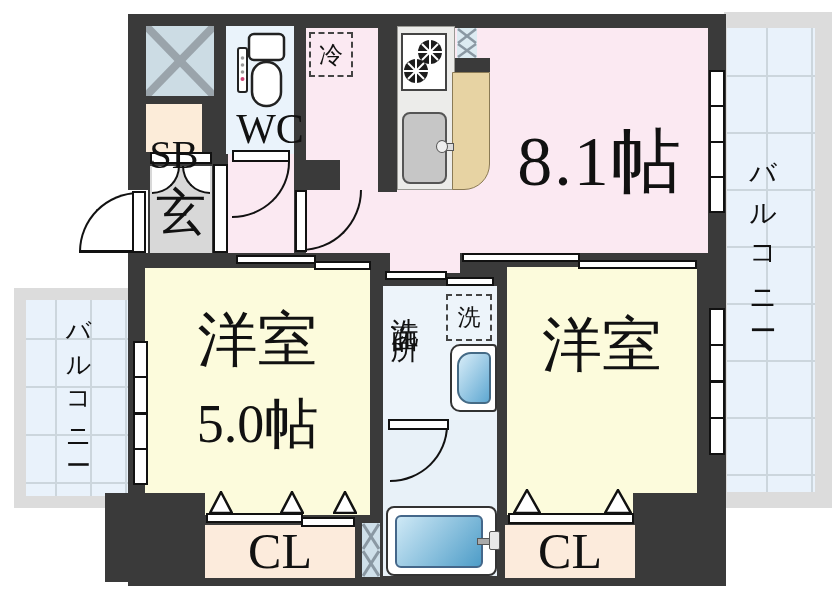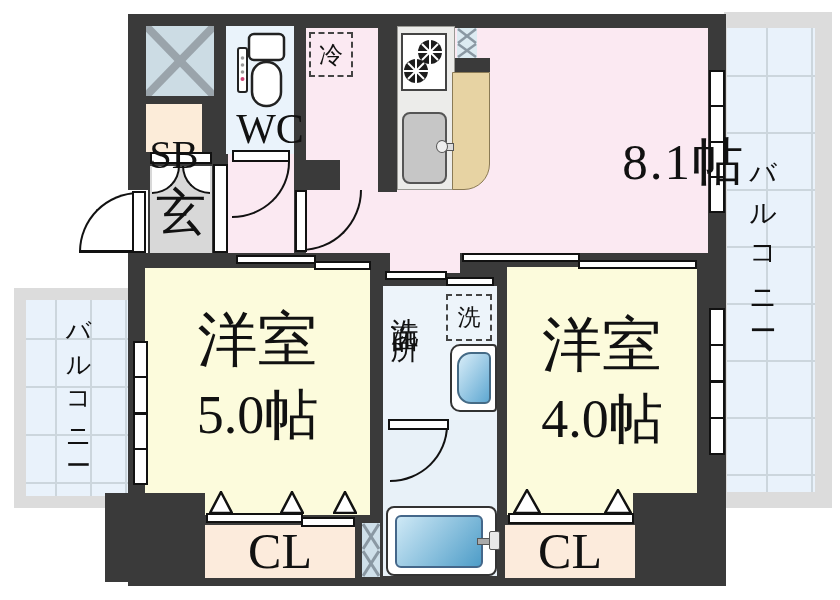--- a/index.html
+++ b/index.html
@@ -92,23 +92,23 @@
   #basin{left:450px;top:344px;width:47px;height:68px;background:#fff;border:2px solid #333;border-radius:10px 4px 4px 10px;z-index:4;box-sizing:border-box;}
   #basin-bowl{left:457px;top:352px;width:34px;height:52px;background:linear-gradient(125deg,#d8edf8,#5fa8d2);border:2px solid #456b86;border-radius:14px 6px 6px 14px;z-index:5;box-sizing:border-box;}
   #tub{left:386px;top:506px;width:111px;height:70px;background:#fff;border:2px solid #333;border-radius:8px;z-index:5;box-sizing:border-box;}
   #tub-in{left:395px;top:515px;width:88px;height:53px;background:linear-gradient(130deg,#cfe9f6,#4e9dc8);border:2px solid #44678a;border-radius:6px;z-index:6;box-sizing:border-box;}
   #tub-stem{left:477px;top:538px;width:16px;height:5px;background:#aaa;border:1px solid #555;z-index:7;}
   #tub-knob{left:489px;top:531px;width:9px;height:17px;background:#e8e8e8;border:1.5px solid #555;border-radius:2px;z-index:7;}
   #wpart{left:213px;top:164px;width:15px;height:89px;background:#fff;border:2px solid #111;z-index:5;box-sizing:border-box;}
   
   .lbl{position:absolute;z-index:8;text-align:center;white-space:nowrap;}
   #t-ldk{left:455px;top:70px;width:290px;font-size:62px;line-height:64px;}
-  #t-ldk-s{left:455px;top:132px;width:290px;font-size:51px;line-height:60px;letter-spacing:2px;text-align:right;}
+  #t-ldk-s{left:455px;top:132px;width:290px;font-size:70px;line-height:60px;letter-spacing:2px;}
   #t-bl{left:145px;top:305px;width:225px;font-size:60px;line-height:70px;}
-  #t-bl-s{left:145px;top:383px;width:225px;font-size:54px;line-height:64px;}
+  #t-bl-s{left:145px;top:392px;width:225px;font-size:54px;line-height:64px;}
   #t-br{left:507px;top:310px;width:190px;font-size:60px;line-height:70px;}
   #t-br-s{left:507px;top:387px;width:190px;font-size:54px;line-height:64px;}
   #t-wc{left:226px;top:106px;width:88px;font-size:42px;line-height:46px;text-align:center;}
   #t-sb{left:146px;top:106px;width:56px;font-size:40px;line-height:46px;margin-top:26px;}
   #t-gk{left:150px;top:184px;width:62px;font-size:50px;line-height:56px;}
   #t-cll{left:205px;top:524px;width:150px;font-size:50px;line-height:54px;}
   #t-clr{left:505px;top:524px;width:130px;font-size:50px;line-height:54px;}
   #t-bath{left:383px;top:450px;width:114px;font-size:30px;line-height:33px;}
   #t-wash{left:389px;top:296px;font-size:28px;line-height:30px;writing-mode:vertical-rl;letter-spacing:8px;}
   #t-fr{font-size:24px;line-height:42px;}
@@ -273,21 +273,20 @@
       <polygon points="14,1 27,24 1,24" fill="#fff" stroke="#111" stroke-width="2.5"></polygon>
     </svg>
   <svg class="tri" style="left:604px;top:489px;" width="28" height="25" viewBox="0 0 28 25">
       <polygon points="14,1 27,24 1,24" fill="#fff" stroke="#111" stroke-width="2.5"></polygon>
     </svg>
 
   <div class="lbl" id="t-ldk-s">8.1帖</div>
   <div class="lbl" id="t-bl">洋室</div>
   <div class="lbl" id="t-bl-s">5.0帖</div>
   <div class="lbl" id="t-br">洋室</div>
-  <div class="lbl" id="t-br-s">4.0帖</div>
   <div class="lbl" id="t-wc">WC</div>
   <div class="lbl" id="t-sb">SB</div>
   <div class="lbl" id="t-gk">玄</div>
   <div class="lbl" id="t-cll">CL</div>
   <div class="lbl" id="t-clr">CL</div>
   <div class="lbl" id="t-wash">洗面所</div>
   <div class="lbl" id="t-balr">バルコニー</div>
   <div class="lbl" id="t-ball">バルコニー</div>
 
 </div>

